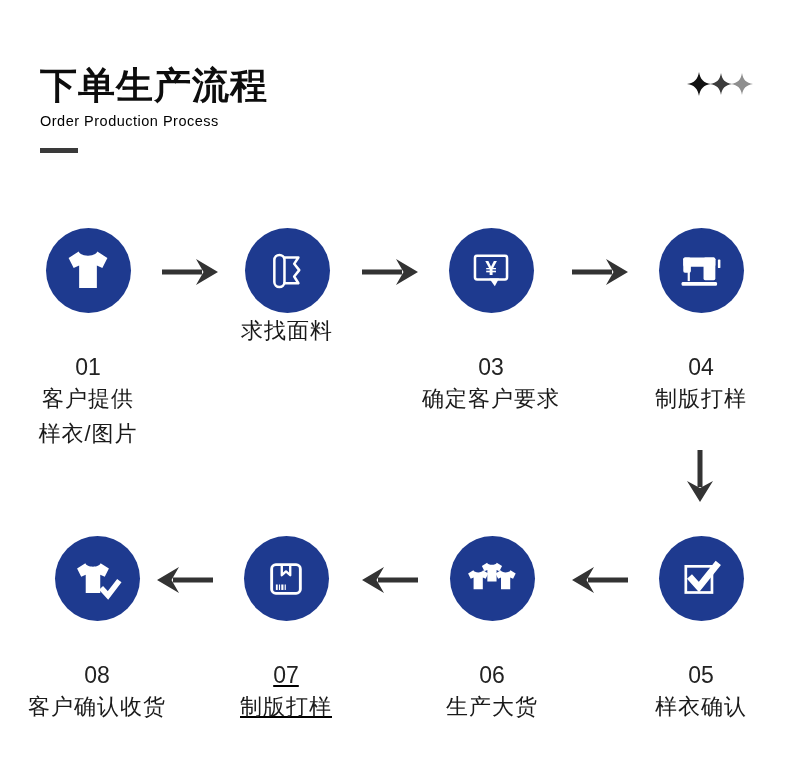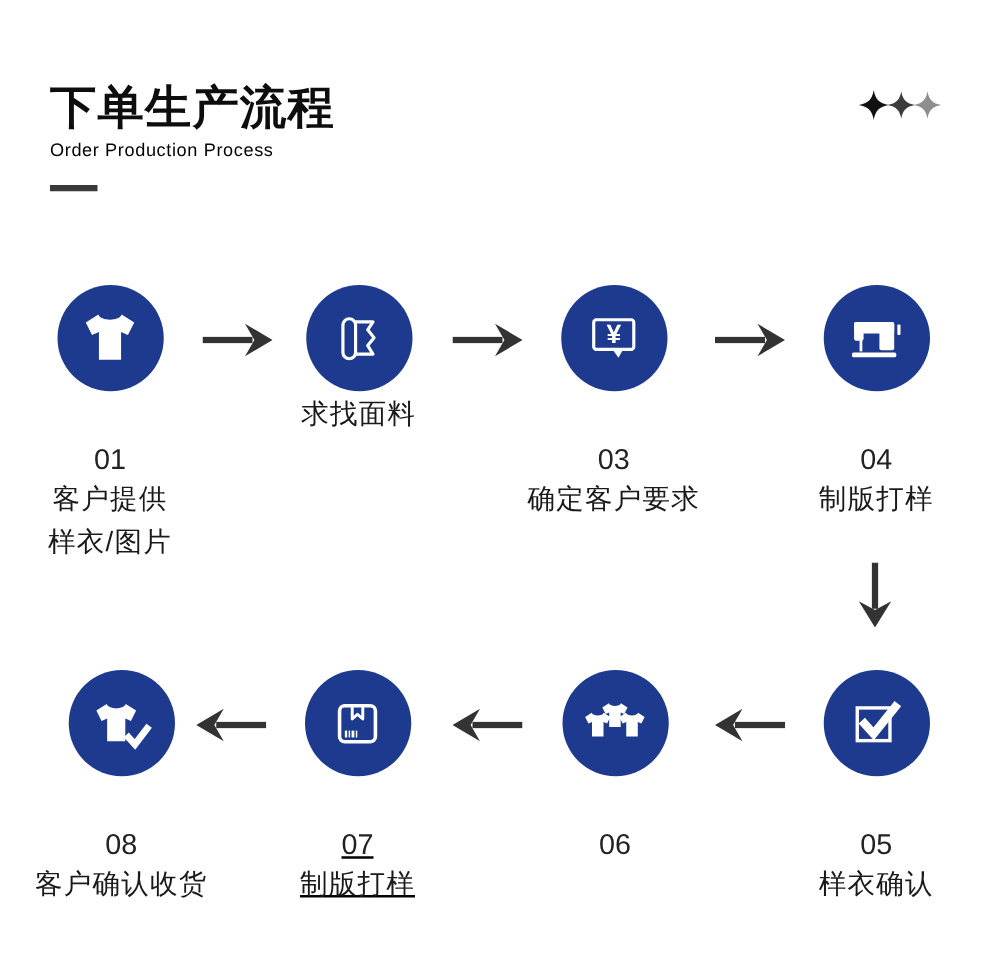--- a/index.html
+++ b/index.html
@@ -125,20 +125,21 @@
           <path id="ts6" d="M21 9 L9 16.5 L15 28.5 L21.5 25.5 L21.5 52 H42.5 V25.5 L49 28.5 L55 16.5 L43 9 C41 15.5 23 15.5 21 9 Z"></path>
         </defs>
         <g fill="#ffffff">
           <use href="#ts6" transform="translate(-1,17) scale(0.52)"></use>
           <use href="#ts6" transform="translate(31.5,17) scale(0.52)"></use>
           <use href="#ts6" transform="translate(15.3,8) scale(0.52)"></use>
         </g>
       </svg>
     </div>
     <div class="num">06</div>
+    <div class="line">生产大货</div>
 
   </div>
 
   <div class="step" style="left:186px; top:536px;text-decoration:underline;">
     <div class="circle" style="background:#1e3a8f">
       <svg viewBox="0 0 64 64">
         <rect x="15" y="15" width="34" height="34" rx="5" fill="none" stroke="#ffffff" stroke-width="3.4"></rect>
         <path d="M27 16 V27.5 L32 23 L37 27.5 V16" fill="none" stroke="#ffffff" stroke-width="2.8" stroke-linejoin="round"></path>
         <g fill="#ffffff">
           <rect x="20" y="38.5" width="2.2" height="6.5"></rect>

